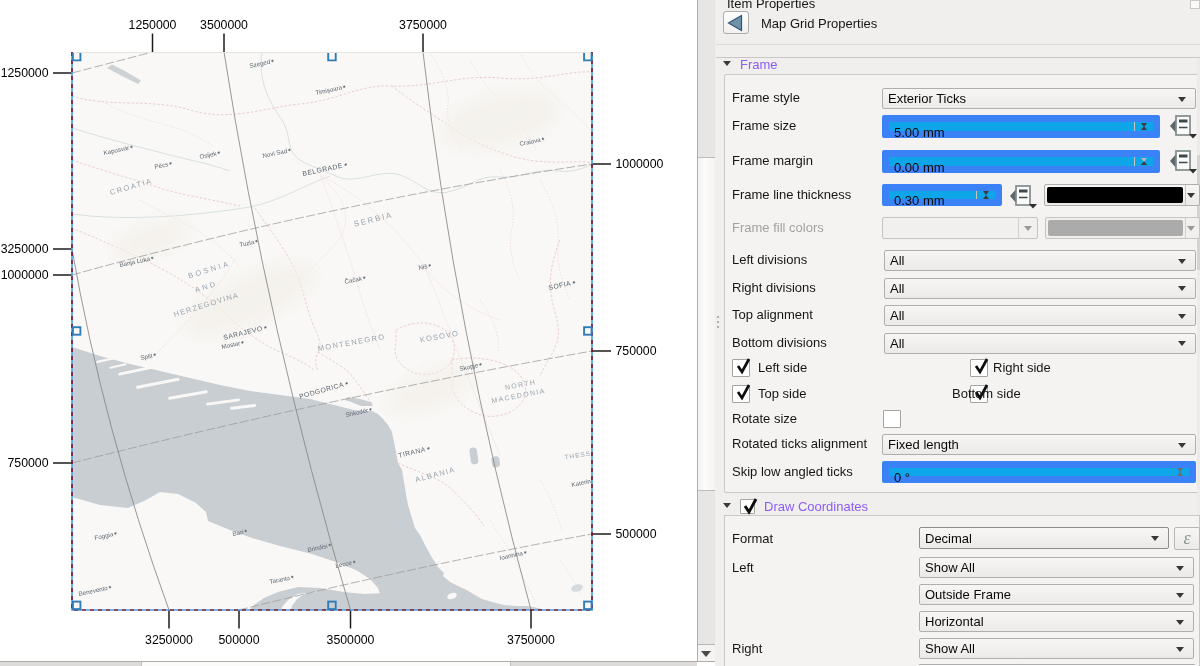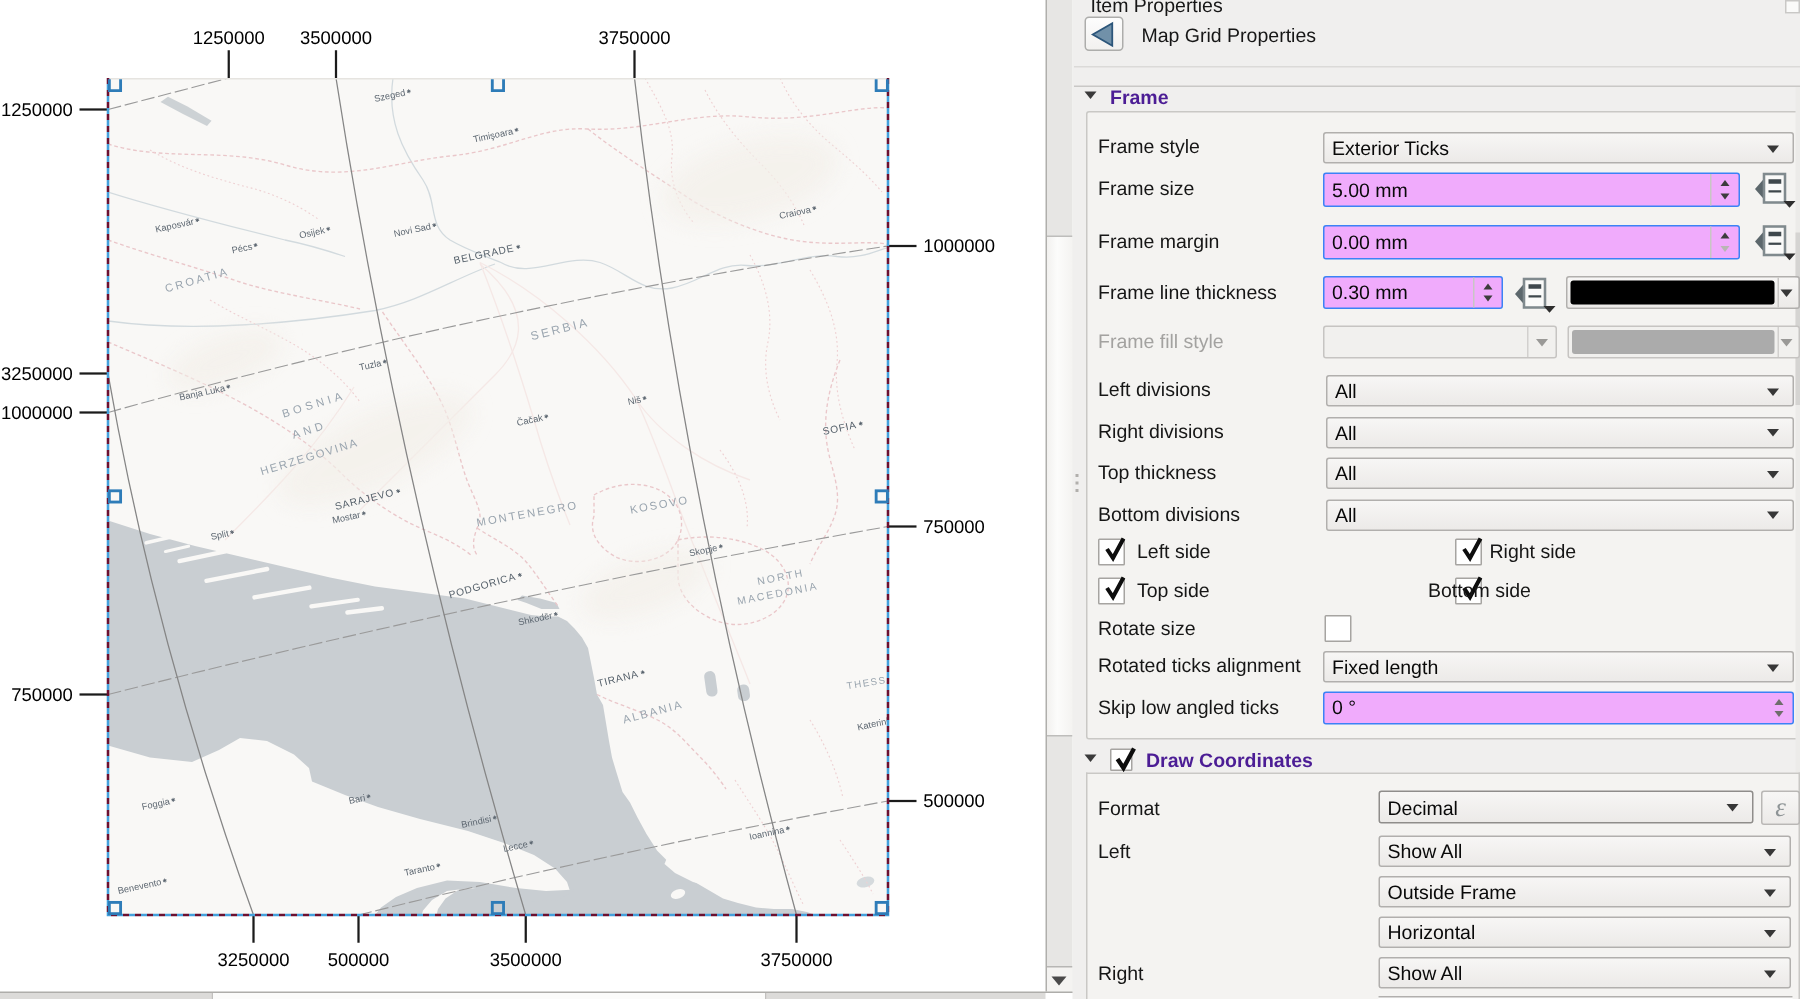--- a/index.html
+++ b/index.html
@@ -3,31 +3,31 @@
 <style>
 html,body{margin:0;padding:0}
 body{width:1200px;height:666px;position:relative;overflow:hidden;background:#fff;
  font-family:"Liberation Sans",sans-serif;-webkit-font-smoothing:antialiased}
 .abs{position:absolute}
 .lbl{position:absolute;font-size:13px;color:#161616;height:16px;line-height:16px;white-space:nowrap}
 .combo{position:absolute;box-sizing:border-box;border:1px solid #b1afad;border-radius:2px;
  background:linear-gradient(#f7f6f5,#eceae8);font-size:13px;color:#090909;padding-left:5px;white-space:nowrap}
 .combo .ar{position:absolute;right:9px;top:50%;margin-top:-2px;width:0;height:0;
  border-left:4.5px solid transparent;border-right:4.5px solid transparent;border-top:5px solid #373737}
-.spin{position:absolute;box-sizing:border-box;border:1px solid #3b82f6;border-radius:2px;
- background:#f0abfc;font-size:13px;color:#090909;padding-left:5px;white-space:nowrap}
+.spin{position:absolute;box-sizing:border-box;border:7px solid #3b82f6;border-radius:2px;
+ background:#0ea5e9;font-size:13px;color:#090909;padding-left:5px;white-space:nowrap}
 .spin .sec{position:absolute;right:0;top:0;bottom:0;width:18px;border-left:1px solid #c8c6c4}
 .up{position:absolute;left:50%;margin-left:-3.5px;top:4px;width:0;height:0;
  border-left:3.5px solid transparent;border-right:3.5px solid transparent;border-bottom:4.5px solid #3c3c3c}
 .dn{position:absolute;left:50%;margin-left:-3.5px;bottom:4px;width:0;height:0;
  border-left:3.5px solid transparent;border-right:3.5px solid transparent;border-top:4.5px solid #3c3c3c}
 .cbx{position:absolute;box-sizing:border-box;width:18px;height:18px;background:#fff;
  border:1px solid #a6a4a1;border-radius:1px}
 .chk{position:absolute;left:1px;top:-3px;width:18px;height:20px}
-.gh{position:absolute;font-size:13px;font-weight:bold;color:#4c1d95;white-space:nowrap}
+.gh{position:absolute;font-size:13px;font-weight:normal;color:#8b5cf6;white-space:nowrap}
 .tri{position:absolute;width:0;height:0;border-left:4.5px solid transparent;
  border-right:4.5px solid transparent;border-top:5.5px solid #3a3a3a}
 </style></head>
 <body>
 
 <div id="mapwrap" class="abs" style="left:0;top:0;width:697px;height:666px;background:#fff"></div>
 <svg class="abs" style="left:0;top:0" width="697" height="666" viewBox="0 0 697 666" font-family="Liberation Sans, sans-serif">
 <text x="152.5" y="29" font-size="12.3" fill="#000" text-anchor="middle">1250000</text>
 <text x="224" y="29" font-size="12.3" fill="#000" text-anchor="middle">3500000</text>
 <text x="423" y="29" font-size="12.3" fill="#000" text-anchor="middle">3750000</text>
@@ -206,24 +206,24 @@
 <div class="abs" style="left:717px;top:316px;width:2px;height:2px;background:#b1afac"></div>
 <div class="abs" style="left:717px;top:321px;width:2px;height:2px;background:#b1afac"></div>
 <div class="abs" style="left:717px;top:326px;width:2px;height:2px;background:#b1afac"></div>
 
 <div class="abs" style="left:1197px;top:58px;width:3px;height:603px;background:#ecebe9"></div>
 <div class="abs" style="left:1197px;top:155px;width:3px;height:115px;background:#d5d4d2"></div>
 <div class="lbl" style="left:732px;top:90px;">Frame style</div>
 <div class="lbl" style="left:732px;top:118px;text-align:center;">Frame size</div>
 <div class="lbl" style="left:732px;top:153px;">Frame margin</div>
 <div class="lbl" style="left:732px;top:187px;">Frame line thickness</div>
-<div class="lbl" style="left:732px;top:220px;color:#a3a2a0">Frame fill style</div>
+<div class="lbl" style="left:732px;top:220px;color:#a3a2a0">Frame fill colors</div>
 <div class="lbl" style="left:732px;top:252px;">Left divisions</div>
 <div class="lbl" style="left:732px;top:280px;">Right divisions</div>
-<div class="lbl" style="left:732px;top:307px;">Top thickness</div>
+<div class="lbl" style="left:732px;top:307px;">Top alignment</div>
 <div class="lbl" style="left:732px;top:335px;">Bottom divisions</div>
 <div class="lbl" style="left:732px;top:411px;">Rotate size</div>
 <div class="lbl" style="left:732px;top:436px;">Rotated ticks alignment</div>
 <div class="lbl" style="left:732px;top:464px;">Skip low angled ticks</div>
 <div class="combo" style="left:884px;top:250px;width:312px;height:21px;line-height:19px">All<span class="ar"></span></div>
 <div class="combo" style="left:884px;top:277.5px;width:312px;height:21px;line-height:19px">All<span class="ar"></span></div>
 <div class="combo" style="left:884px;top:305px;width:312px;height:21px;line-height:19px">All<span class="ar"></span></div>
 <div class="combo" style="left:884px;top:332.5px;width:312px;height:21px;line-height:19px">All<span class="ar"></span></div>
 
 <div class="combo" style="left:882px;top:88px;width:314px;height:21px;line-height:19px">Exterior Ticks<span class="ar"></span></div>

